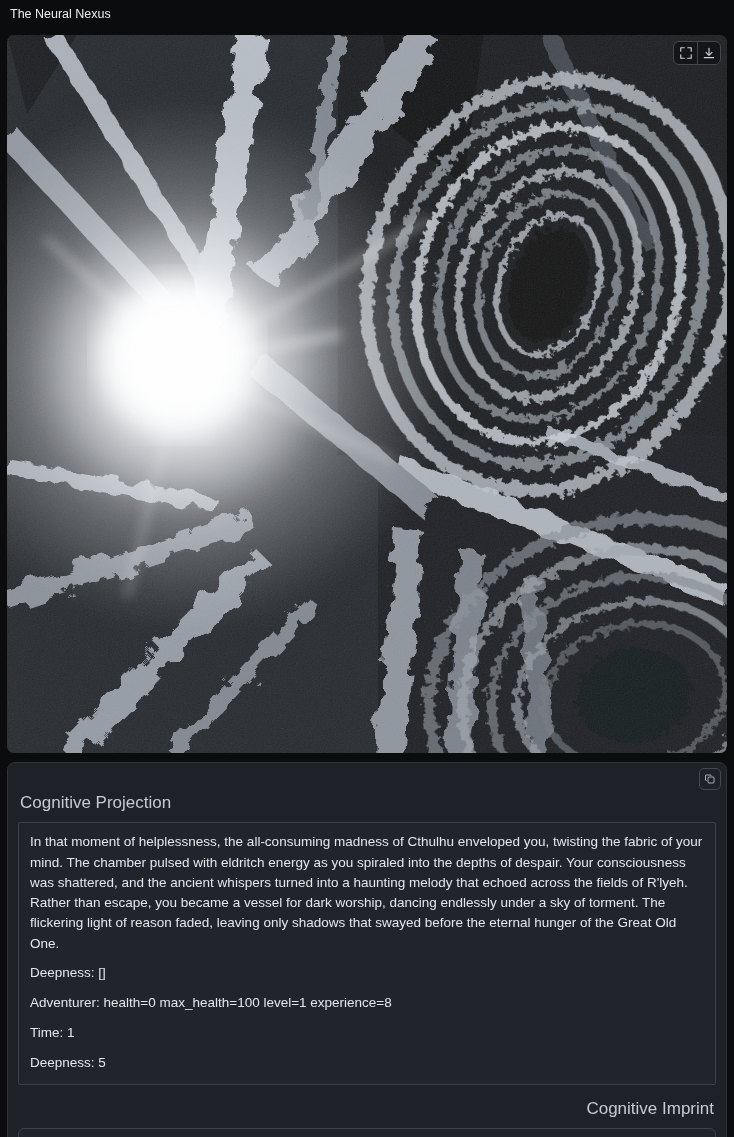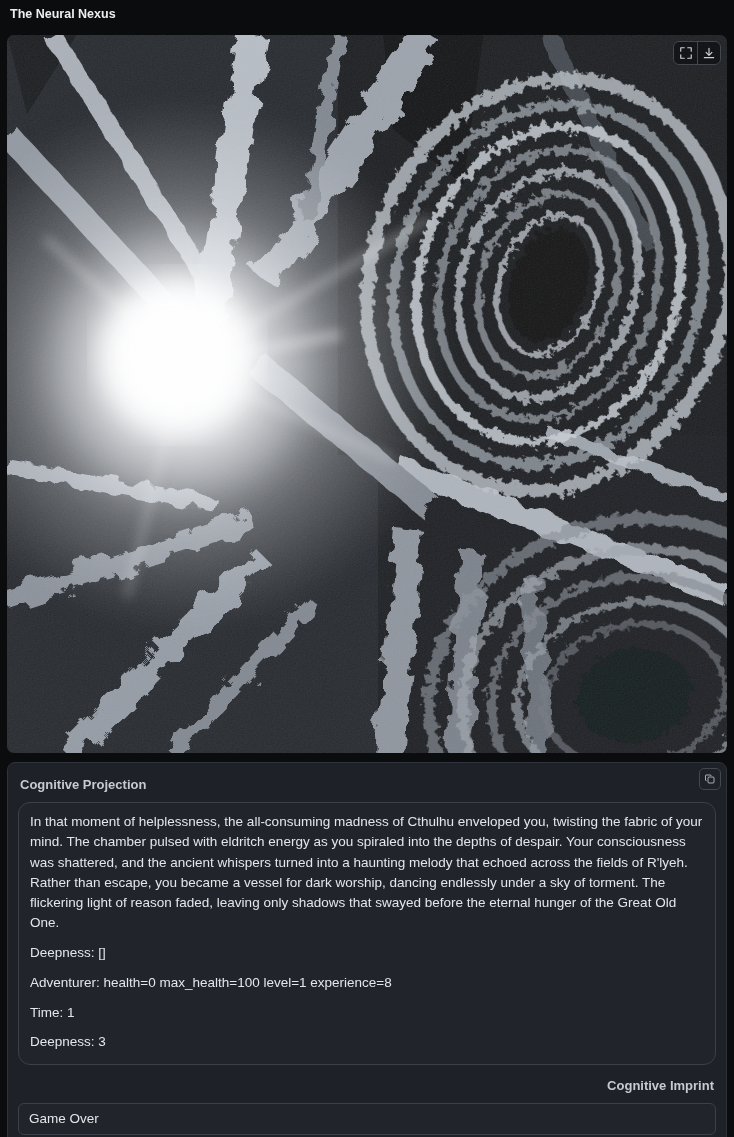--- a/index.html
+++ b/index.html
@@ -15,21 +15,21 @@
   }
   *{box-sizing:border-box;margin:0;padding:0;}
   html,body{width:734px;height:1137px;overflow:hidden;}
   body{
     background:var(--page-bg);
     font-family:"Liberation Sans", sans-serif;
     color:var(--text-main);
   }
   .app{display:flex;flex-direction:column;gap:9px;padding:0 7px;}
   .app-title{
-    font-size:12.5px;font-weight:700;color:#eceef1;
+    font-size:12.5px;font-weight:400;color:#eceef1;
     padding:6px 3px 4px 3px;line-height:1.3;
   }
   
   .image-block{
     position:relative;width:720px;height:718px;
     border-radius:7px;overflow:hidden;background:#17191c;
   }
   .image-block svg.scene{display:block;width:100%;height:100%;}
   .img-toolbar{
     position:absolute;top:6px;right:6px;display:flex;
@@ -44,33 +44,33 @@
   .icon-btn svg{stroke:var(--icon-color);fill:none;stroke-width:2;stroke-linecap:round;stroke-linejoin:round;}
   
   .panel{
     background:var(--panel-bg);
     border:1px solid var(--panel-border);
     border-radius:8px;
     padding:10px;
     position:relative;
   }
   .block-label{
-    font-size:13px;color:var(--text-label);font-weight:700;
-    margin:4px 2px 8px 2px;line-height:1.3;
+    font-size:17px;color:var(--text-label);font-weight:400;
+    margin:19px 2px 8px 2px;line-height:1.3;
   }
   .copy-btn{
     position:absolute;top:5px;right:5px;width:22px;height:22px;
     display:flex;align-items:center;justify-content:center;
     background:#1e2127;border:1px solid #43474e;border-radius:5px;cursor:pointer;
   }
   .copy-btn svg{stroke:var(--icon-color);fill:none;stroke-width:1.6;}
   .textarea{
     background:var(--input-bg);
     border:1px solid var(--input-border);
-    border-radius:12px;
+    border-radius:2px;
     padding:9px 11px 11px 11px;
     font-size:13.5px;line-height:1.5;color:var(--text-main);
     min-height:220px;
   }
   .story{white-space:pre-wrap;}
   .stat-line{margin-top:9.5px;white-space:pre-wrap;}
   .stat-line:first-of-type{margin-top:19px;}
   .imprint-label{margin-top:13px;text-align:right;}
   .text-input{
     width:100%;height:32px;
@@ -200,20 +200,20 @@
       </svg>
     </button>
 
     <div class="block-label">Cognitive Projection</div>
 
     <div class="textarea">
       <div class="story">In that moment of helplessness, the all-consuming madness of Cthulhu enveloped you, twisting the fabric of your mind. The chamber pulsed with eldritch energy as you spiraled into the depths of despair. Your consciousness was shattered, and the ancient whispers turned into a haunting melody that echoed across the fields of R'lyeh. Rather than escape, you became a vessel for dark worship, dancing endlessly under a sky of torment. The flickering light of reason faded, leaving only shadows that swayed before the eternal hunger of the Great Old One.</div>
       <div class="stat-line">Deepness: []</div>
       <div class="stat-line">Adventurer: health=0 max_health=100 level=1 experience=8</div>
       <div class="stat-line">Time: 1</div>
-      <div class="stat-line">Deepness: 3</div>
+      <div class="stat-line">Deepness: 5</div>
     </div>
 
     <div class="block-label imprint-label">Cognitive Imprint</div>
     <input class="text-input" type="text" value="Game Over" style="">
   </div>
 
 </div>
 
 </body></html>

